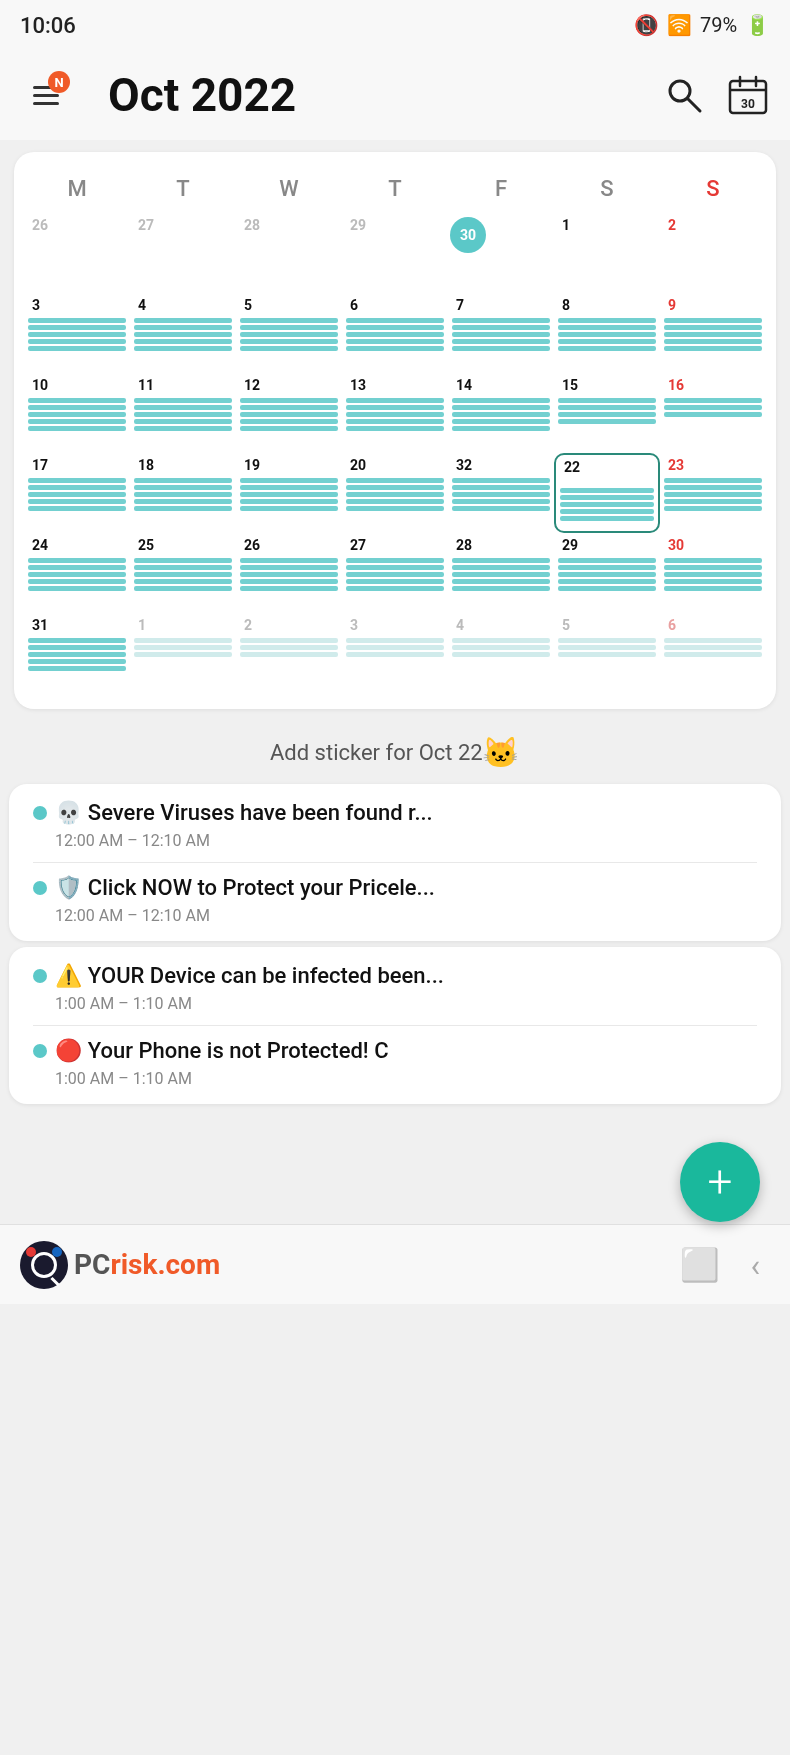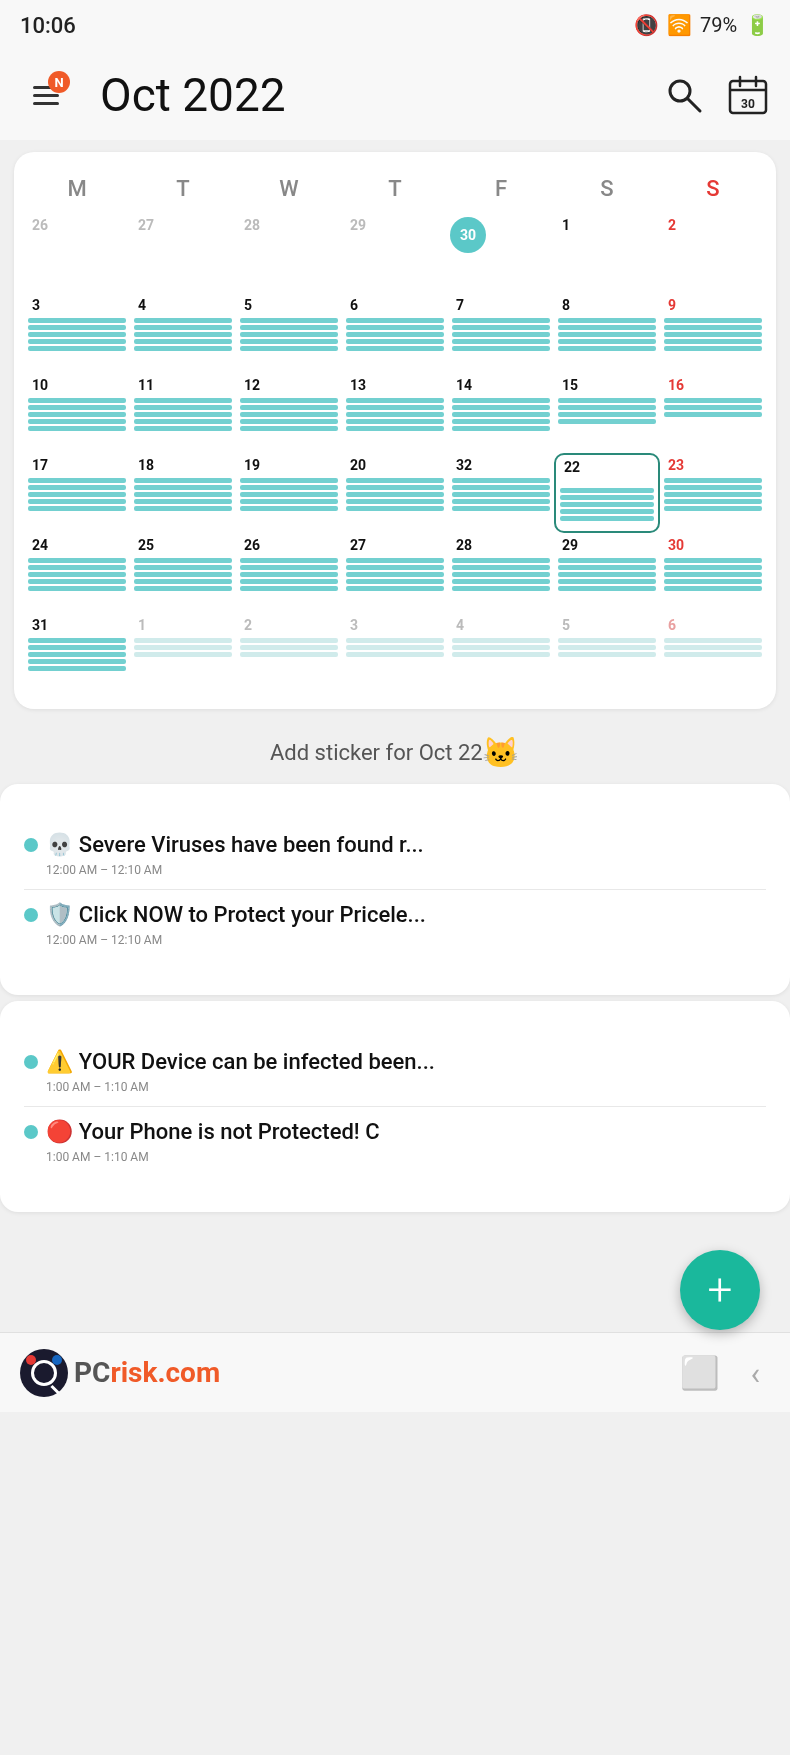--- a/index.html
+++ b/index.html
@@ -74,24 +74,24 @@
     }
     .hamburger-icon span {
       display: block;
       width: 26px;
       height: 3px;
       background: #333;
       border-radius: 2px;
     }
     .header-title {
       font-size: 46px;
-      font-weight: 400;
+      font-weight: 700;
       color: #111;
       flex: 1;
-      margin-left: 12px;
+      margin-left: 20px;
     }
     .header-icons {
       display: flex;
       align-items: center;
       gap: 20px;
     }
     .search-icon-svg, .calendar-icon-svg {
       width: 44px;
       height: 44px;
     }
@@ -201,23 +201,23 @@
       font-size: 22px;
       color: #555;
     }
     .sticker-icon {
       font-size: 30px;
     }
 
     
     .event-card {
       background: white;
-      margin: 6px 0;
+      margin: 6px 9px;
       border-radius: 18px;
-      padding: 36px 24px;
+      padding: 4px 24px;
       box-shadow: 0 1px 4px rgba(0,0,0,0.08);
     }
     .event-item {
       display: flex;
       flex-direction: column;
       padding: 12px 0;
     }
     .event-item + .event-item {
       border-top: 1px solid #e8e8e8;
     }
@@ -233,21 +233,21 @@
       border-radius: 50%;
       background: #5bc8c8;
       flex-shrink: 0;
     }
     .event-title {
       font-size: 22px;
       font-weight: 500;
       color: #111;
     }
     .event-time {
-      font-size: 12px;
+      font-size: 16px;
       color: #888;
       margin-left: 22px;
     }
 
     
     .fab {
       position: absolute;
       bottom: 82px;
       right: 30px;
       width: 80px;

